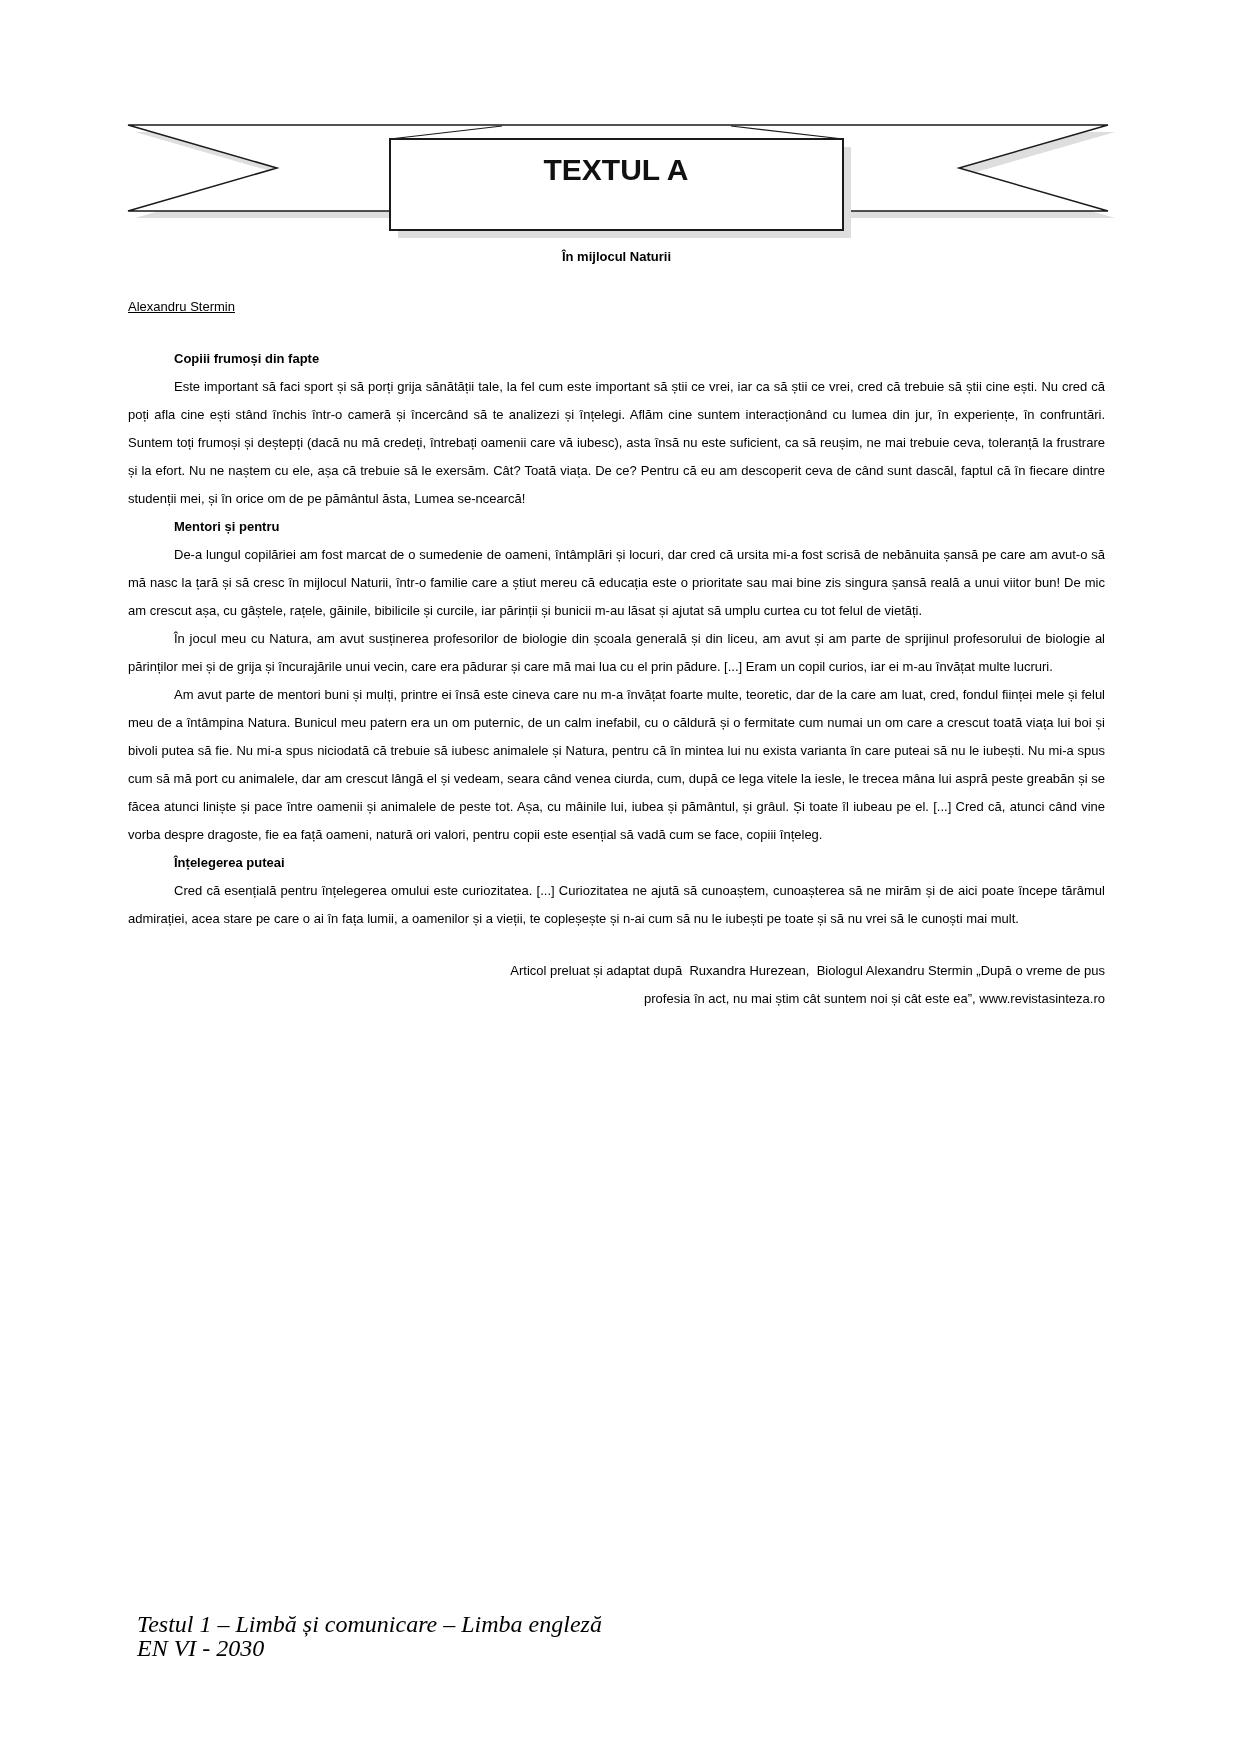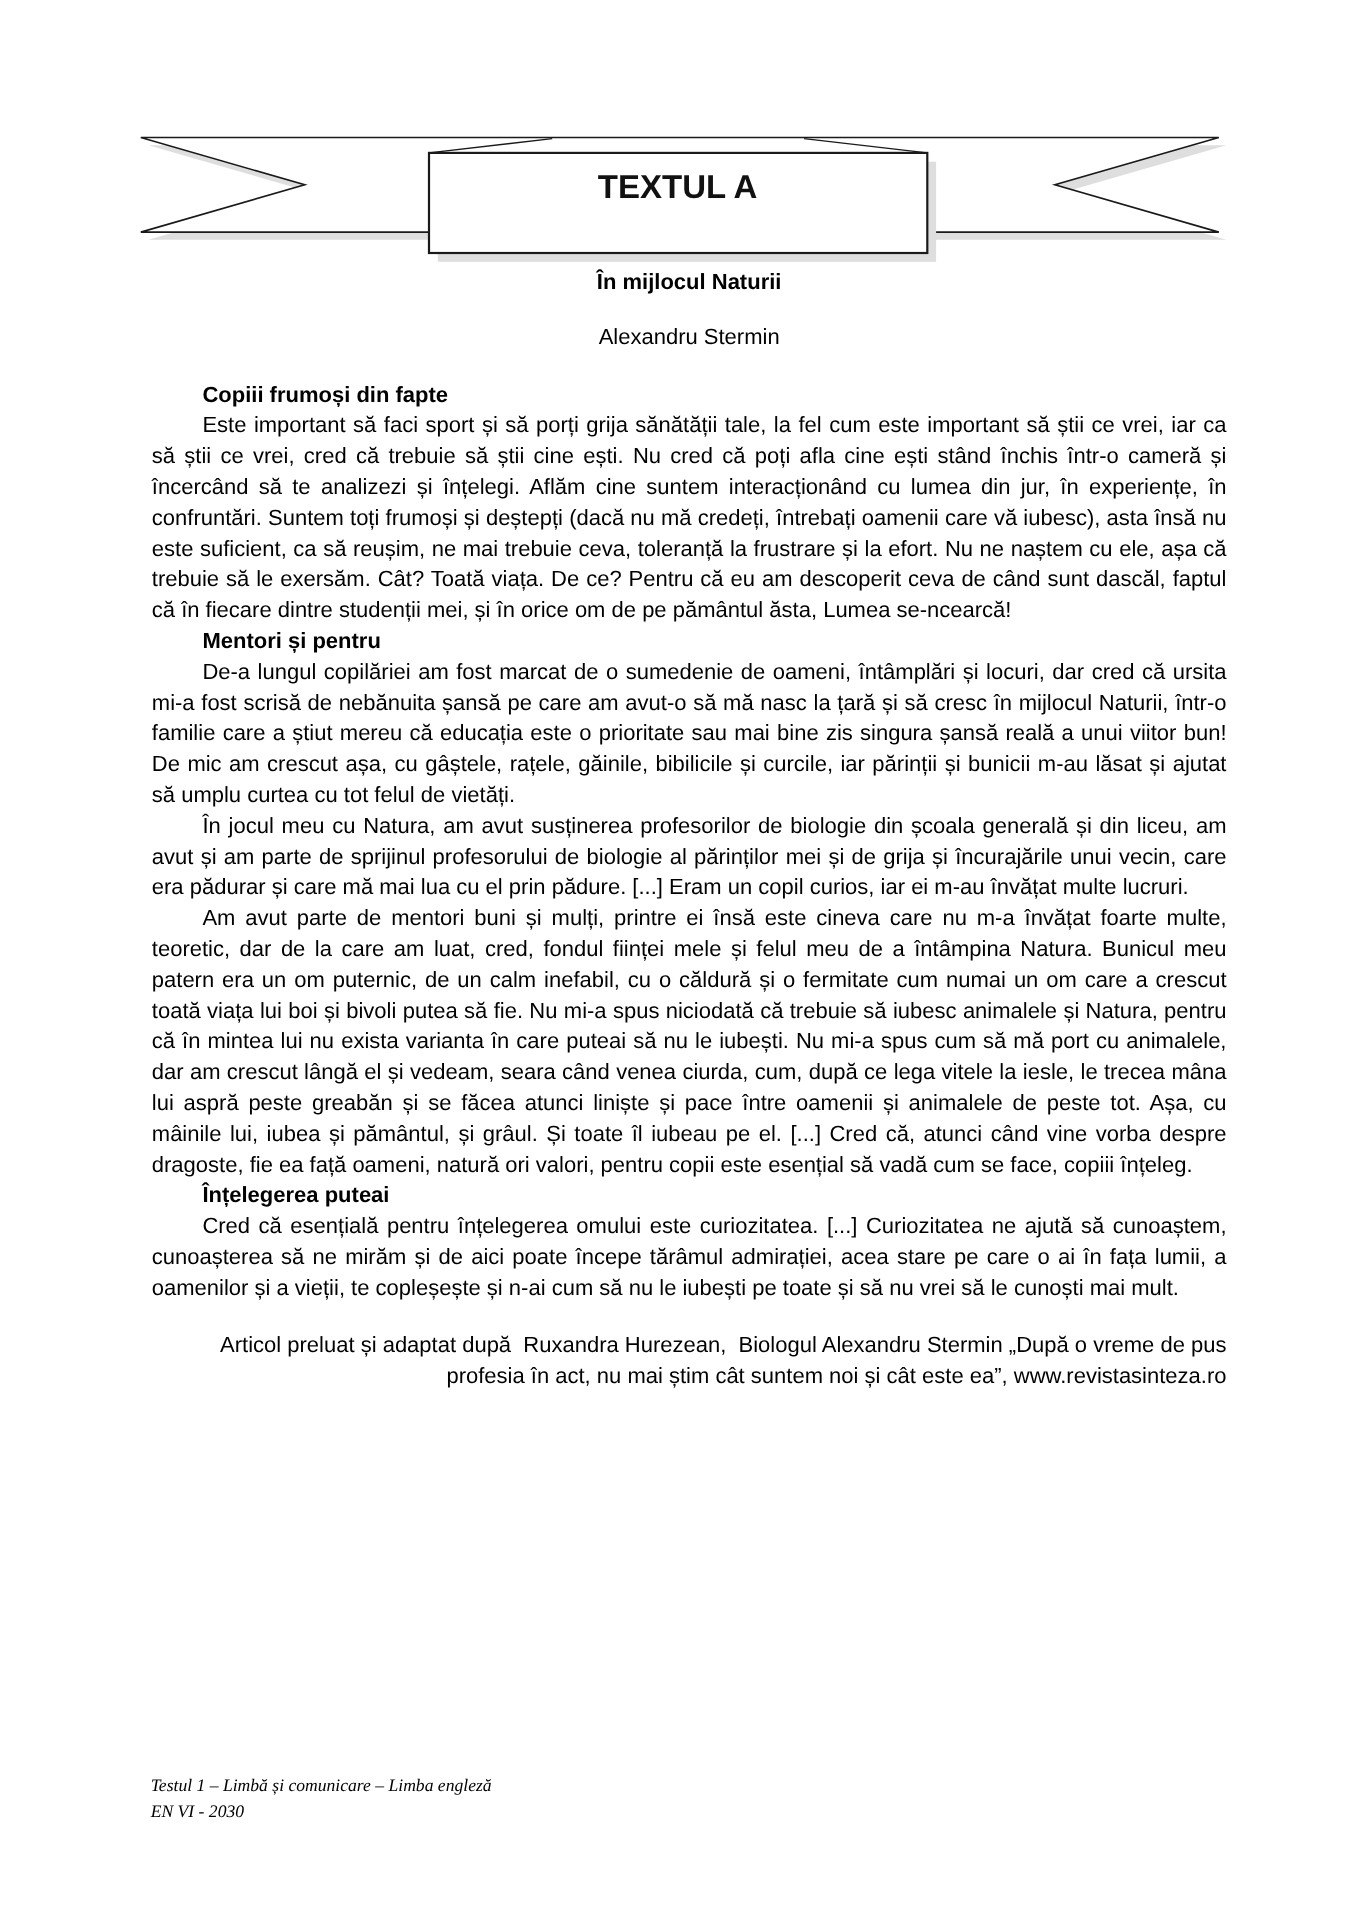--- a/index.html
+++ b/index.html
@@ -13,43 +13,43 @@
     overflow: hidden;
   }
 
   
   .banner { position: absolute; left: 125px; top: 110px; width: 990px; height: 132px; text-decoration: underline; }
   .banner svg { display: block; width: 100%; height: 100%; }
 
   
   .content {
     position: absolute;
-    left: 138px;
+    left: 128px;
     top: 243px;
     width: 977px;
-    font-size: 20px;
+    font-size: 13px;
     line-height: 28px;
   }
   .article-title { font-weight: bold; text-align: center; }
-  .article-author { text-align: center; margin-top: 22px; }
+  .article-author { text-align: left; margin-top: 22px; text-decoration: underline; }
   .body-text { margin-top: 24px; }
   .section-heading { font-weight: bold; text-indent: 46px; }
   .para { margin: 0; text-align: justify; text-indent: 46px; }
   .attribution { margin-top: 24px; text-align: right; }
   .attribution div { white-space: pre-wrap; }
 
   
   .footer {
     position: absolute;
     left: 137px;
     top: 1612px;
     width: 981px;
     font-family: "Liberation Serif", "DejaVu Serif", serif;
     font-style: italic;
-    font-size: 16px;
+    font-size: 24px;
     line-height: 24px;
   }
   .footer-page { text-align: right; }
 </style>
 </head>
 <body>
 
 <div class="page">
 
   <div class="banner">

